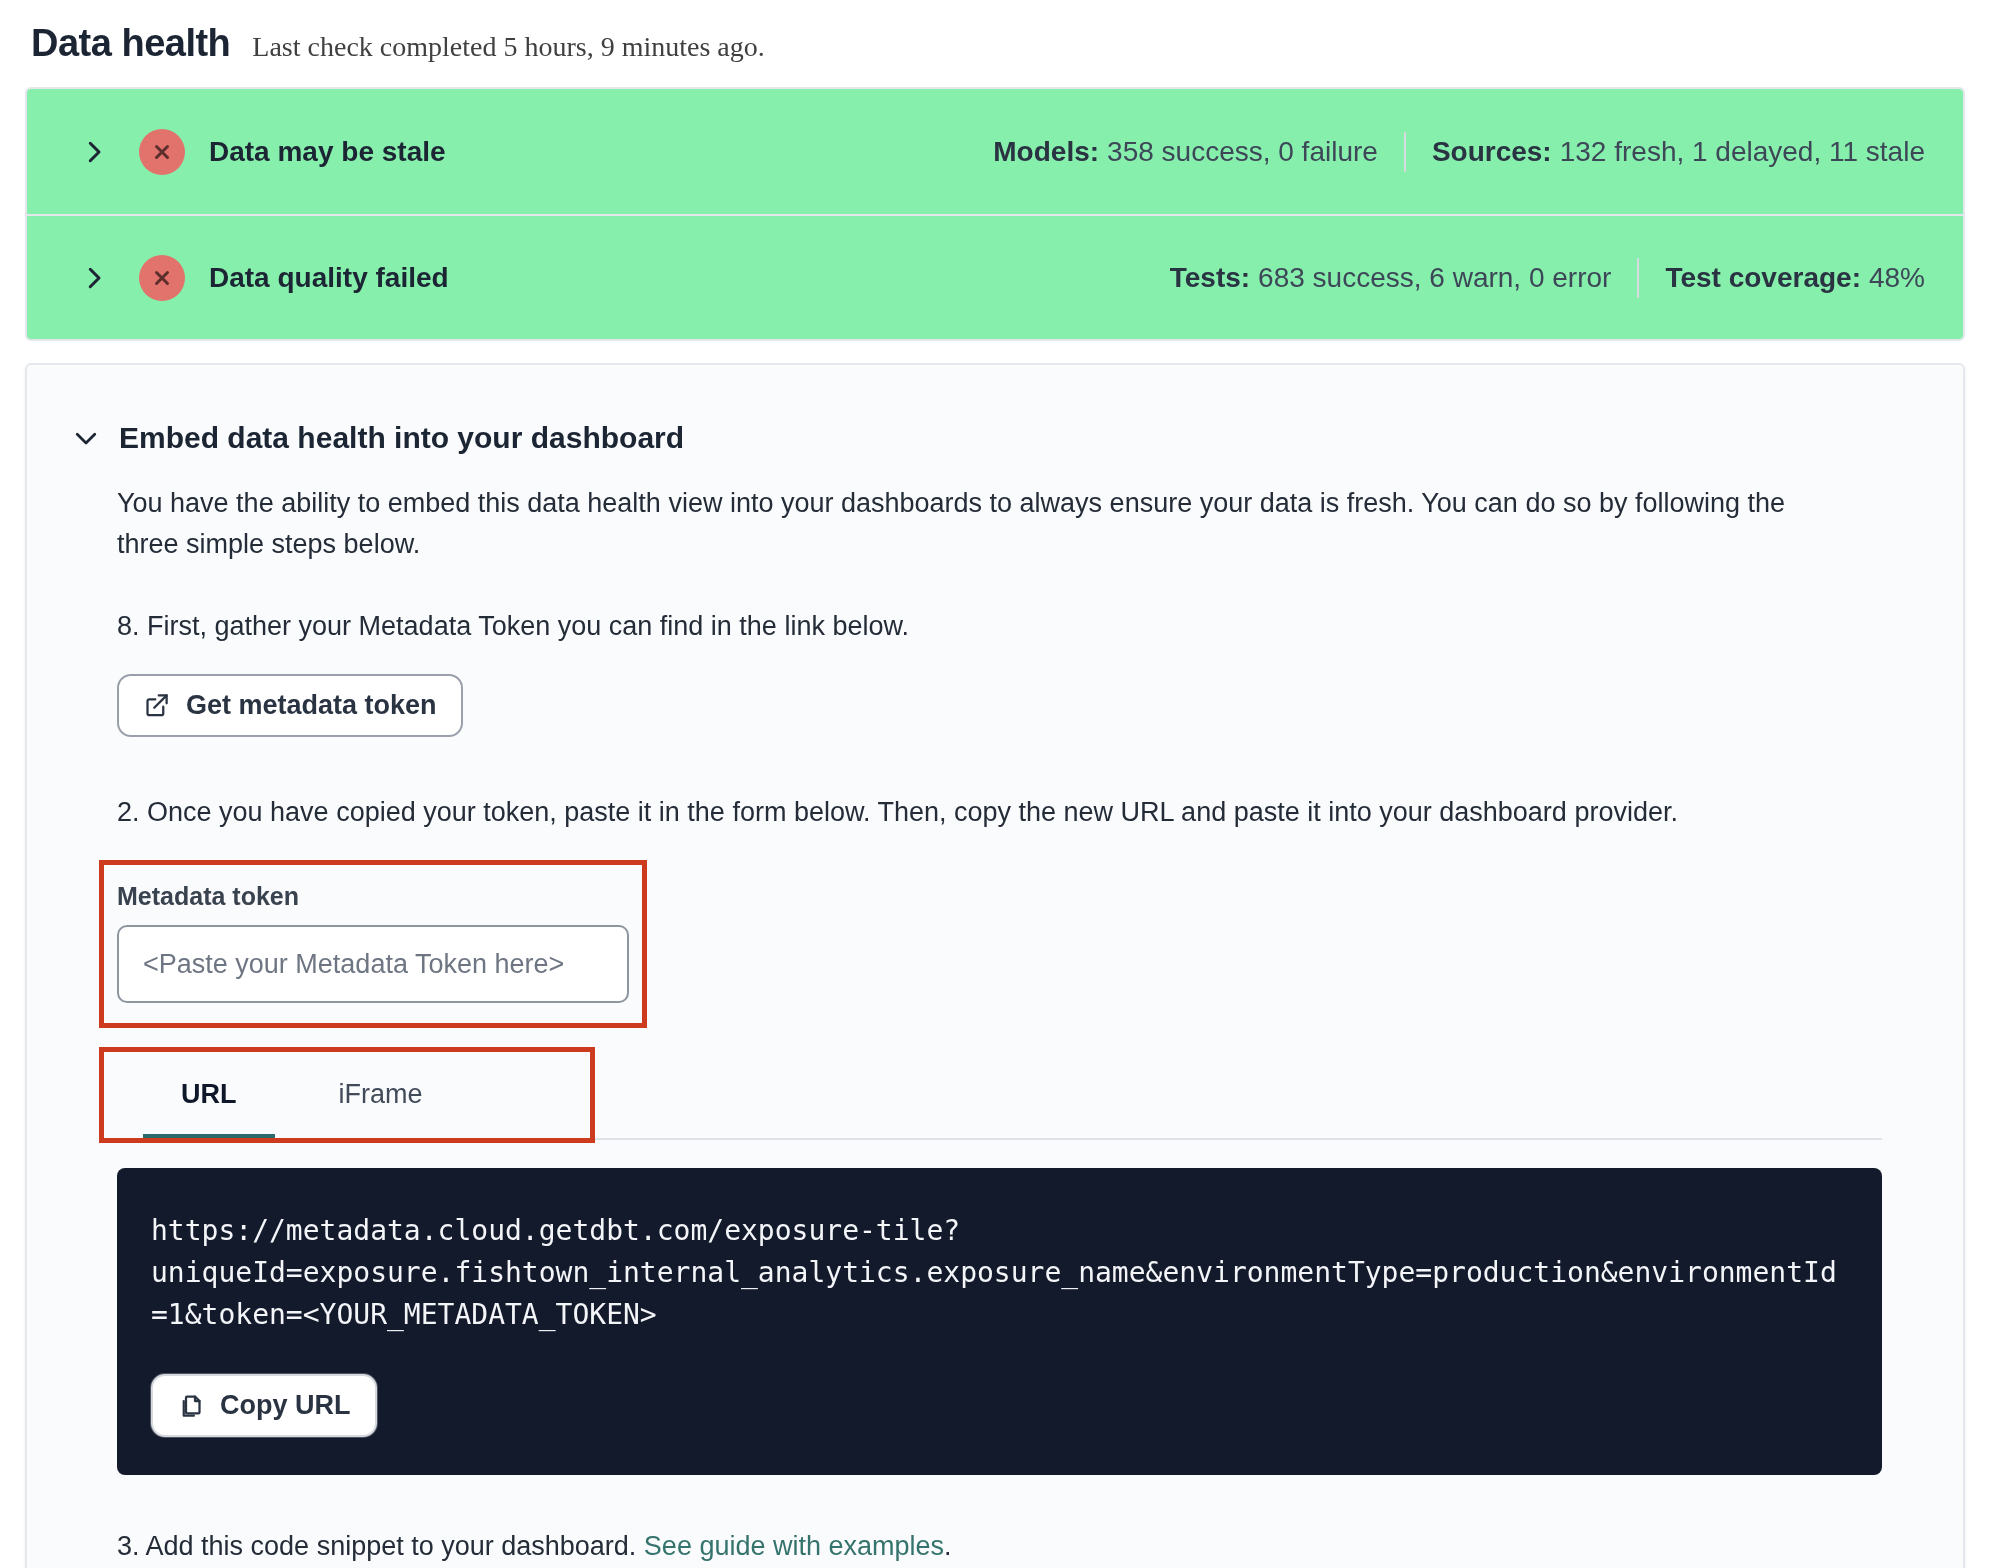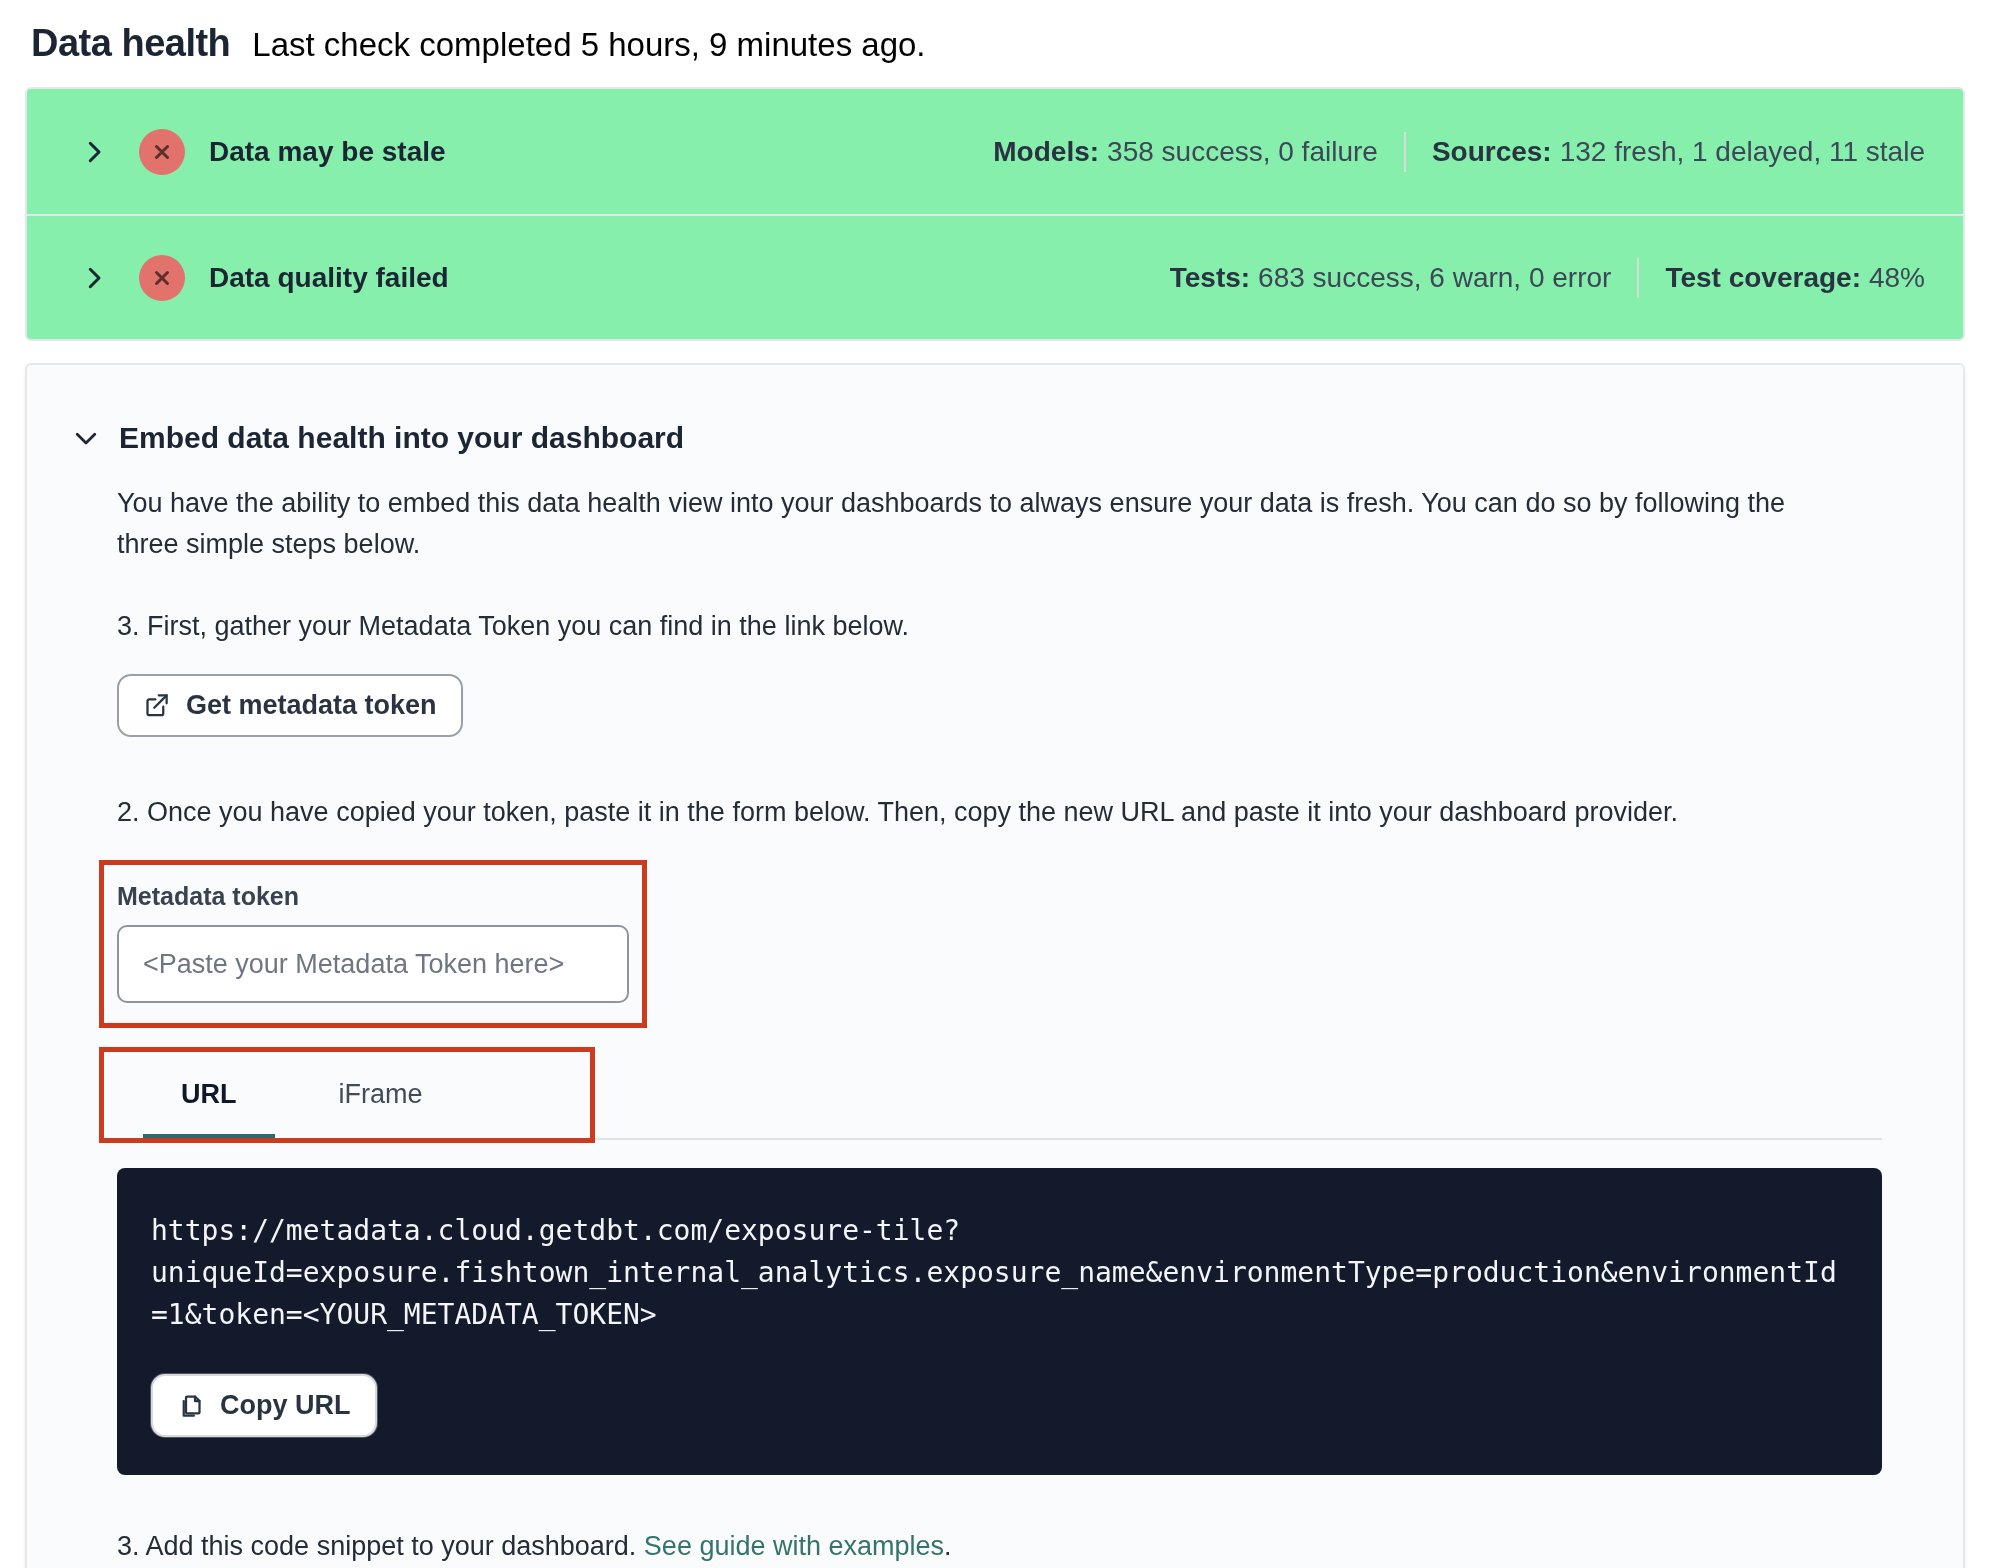--- a/index.html
+++ b/index.html
@@ -7,21 +7,21 @@
     width: 1990px;
     background: #ffffff;
     font-family: "Liberation Sans", sans-serif;
     color: #242c38;
   }
   .page { width: 1990px; min-height: 1568px; padding: 16px 25px 20px 25px; }
 
   
   .page-header { display: flex; align-items: baseline; padding: 6px 0 22px 6px; }
   .page-title { font-size: 38px; font-weight: 600; color: #1b2534; letter-spacing: -0.5px; }
-  .page-subtitle { font-size: 33px; color: #000000; margin-left: 22px; }
+  .page-subtitle { font-size: 28px; color: #404040; margin-left: 22px; font-family: Liberation Serif, serif; }
 
   
   .status-card {
     border: 2px solid #e4e7eb; border-radius: 6px; background: #fff; overflow: hidden;
   }
   .status-row {
     display: flex; align-items: center; justify-content: space-between;
     height: 125px; padding: 0 38px 0 52px; background: #86efac;
   }
   .status-row + .status-row { border-top: 2px solid #e4e7eb; }
@@ -176,21 +176,21 @@
             <polyline points="5 9 12 16 19 9"></polyline>
           </svg>
       </span>
       <span class="embed-title">Embed data health into your dashboard</span>
     </div>
 
     <div class="embed-body">
 
       <p class="embed-desc">You have the ability to embed this data health view into your dashboards to always ensure your data is fresh. You can do so by following the three simple steps below.</p>
 
-      <p class="step-text step1-text">3. First, gather your Metadata Token you can find in the link below.</p>
+      <p class="step-text step1-text">8. First, gather your Metadata Token you can find in the link below.</p>
 
       <button class="btn btn-step1">
         <svg viewBox="0 0 24 24" fill="none" stroke="#2a3342" stroke-width="2" stroke-linecap="round" stroke-linejoin="round">
             <path d="M18 13v6a1.5 1.5 0 0 1-1.5 1.5h-11A1.5 1.5 0 0 1 4 19V8a1.5 1.5 0 0 1 1.5-1.5H11"></path>
             <polyline points="14 3 21 3 21 10"></polyline>
             <line x1="10" y1="14" x2="21" y2="3"></line>
           </svg>
         <span>Get metadata token</span>
       </button>
 

